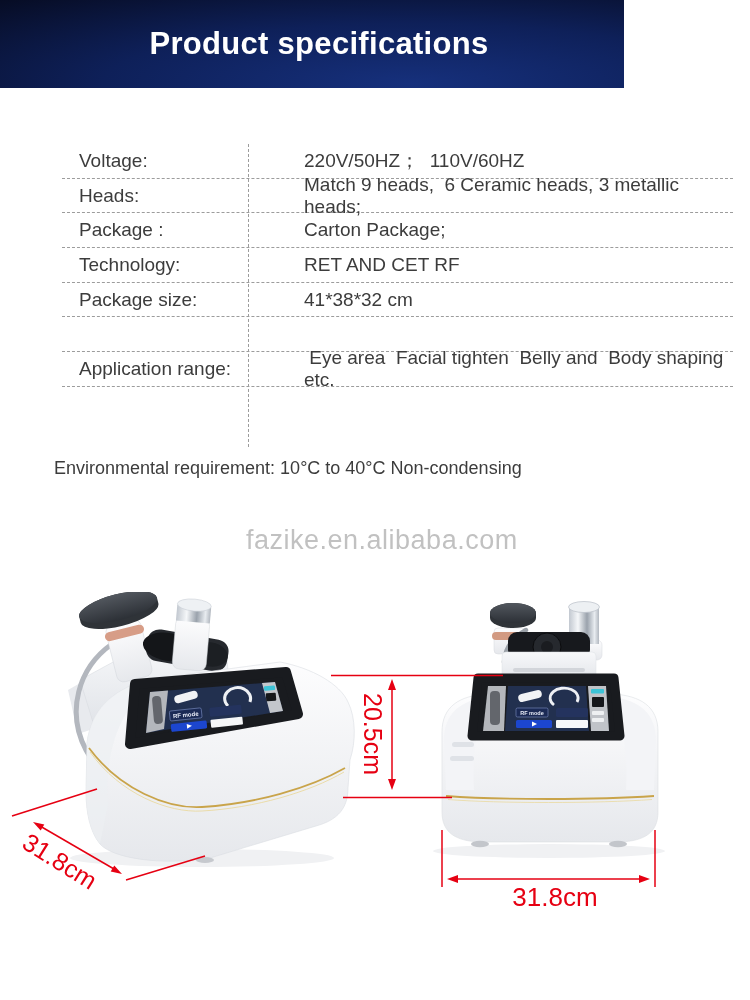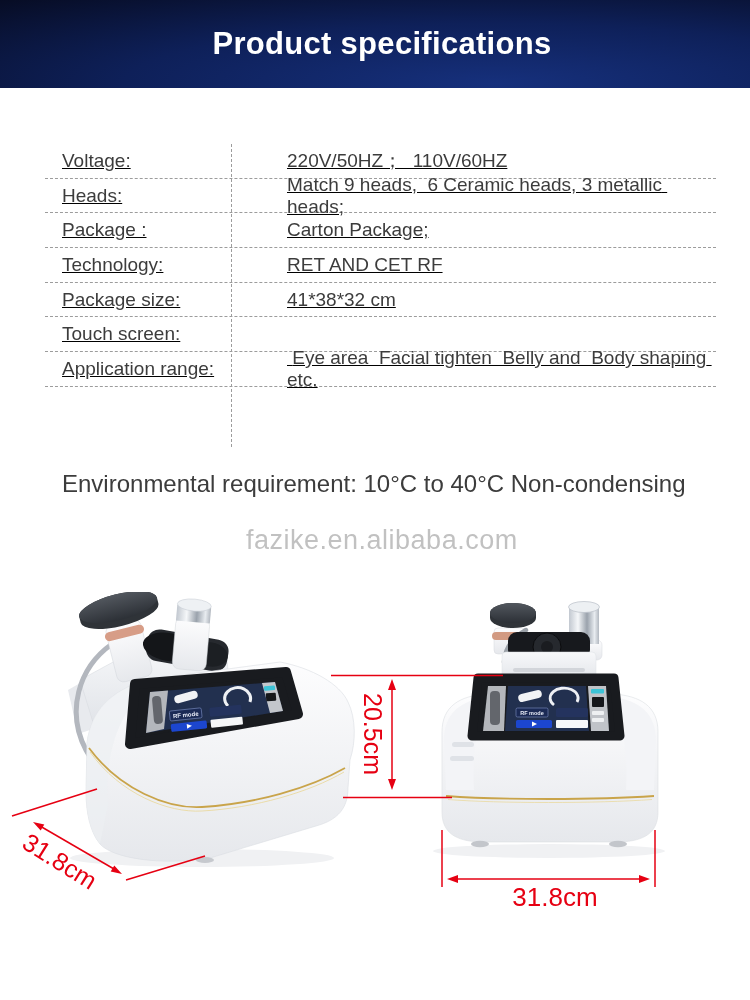--- a/index.html
+++ b/index.html
@@ -4,44 +4,44 @@
 <style>
   html,body { margin:0; padding:0; }
   body {
     width:750px; height:1000px; position:relative; overflow:hidden;
     background:#ffffff;
     font-family:"Liberation Sans", sans-serif;
   }
 
   
   .header {
-    position:absolute; left:0; top:0; width:750px; height:88px;
+    position:absolute; left:0; top:0; width:624px; height:88px;
     background:
       radial-gradient(130% 180% at 66% 95%, #16307c 0%, #0e2059 38%, #070d26 72%, #03040d 100%);
     display:flex; align-items:center; justify-content:center;
   }
   .header-title {
     color:#ffffff; font-size:31px; font-weight:bold; letter-spacing:.3px;
     padding-left:14px;
   }
 
   
-  .spec-table { position:absolute; left:45px; top:144px; width:671px;text-decoration:underline; }
+  .spec-table { position:absolute; left:62px; top:144px; width:671px; }
   .spec-row {
     display:flex; align-items:center; height:33.7px;
     border-bottom:1px dashed #9c9c9c;
     font-size:19px; color:#3c3c3c;
   }
   .spec-label { width:186px; padding-left:17px; box-sizing:border-box; }
   .spec-value { flex:1; padding-left:8px; white-space:pre-wrap;margin-left:48px; }
   .col-divider {
     position:absolute; left:186px; top:0; height:303px; width:0;
     border-left:1px dashed #9c9c9c;
   }
-  .notes { position:absolute; left:62px; top:449px; font-size:24px; color:#3c3c3c;margin-top:16px; }
+  .notes { position:absolute; left:54px; top:449px; font-size:18px; color:#3c3c3c; }
   .note-line { height:38px; display:flex; align-items:center; white-space:pre-wrap; }
 
   .watermark {
     position:absolute; left:246px; top:484px;
     font-size:27px; color:#8f8f8f; opacity:.55; letter-spacing:.5px;margin-top:41px;
   }
 
   
   .machine { position:absolute; }
   #machine-left  { left:50px;  top:592px; width:310px; height:278px; }
@@ -81,21 +81,20 @@
   </div>
   <div class="spec-row">
     <div class="spec-label">Technology:</div>
     <div class="spec-value">RET AND CET RF</div>
   </div>
   <div class="spec-row">
     <div class="spec-label">Package size:</div>
     <div class="spec-value">41*38*32 cm</div>
   </div>
   <div class="spec-row">
-    <div class="spec-label">Touch screen:</div>
   </div>
   <div class="spec-row">
     <div class="spec-label">Application range:</div>
     <div class="spec-value"> Eye area  Facial tighten  Belly and  Body shaping etc.</div>
   </div>
 </div>
 
 <div class="watermark">fazike.en.alibaba.com</div>
 
 <div class="notes">

